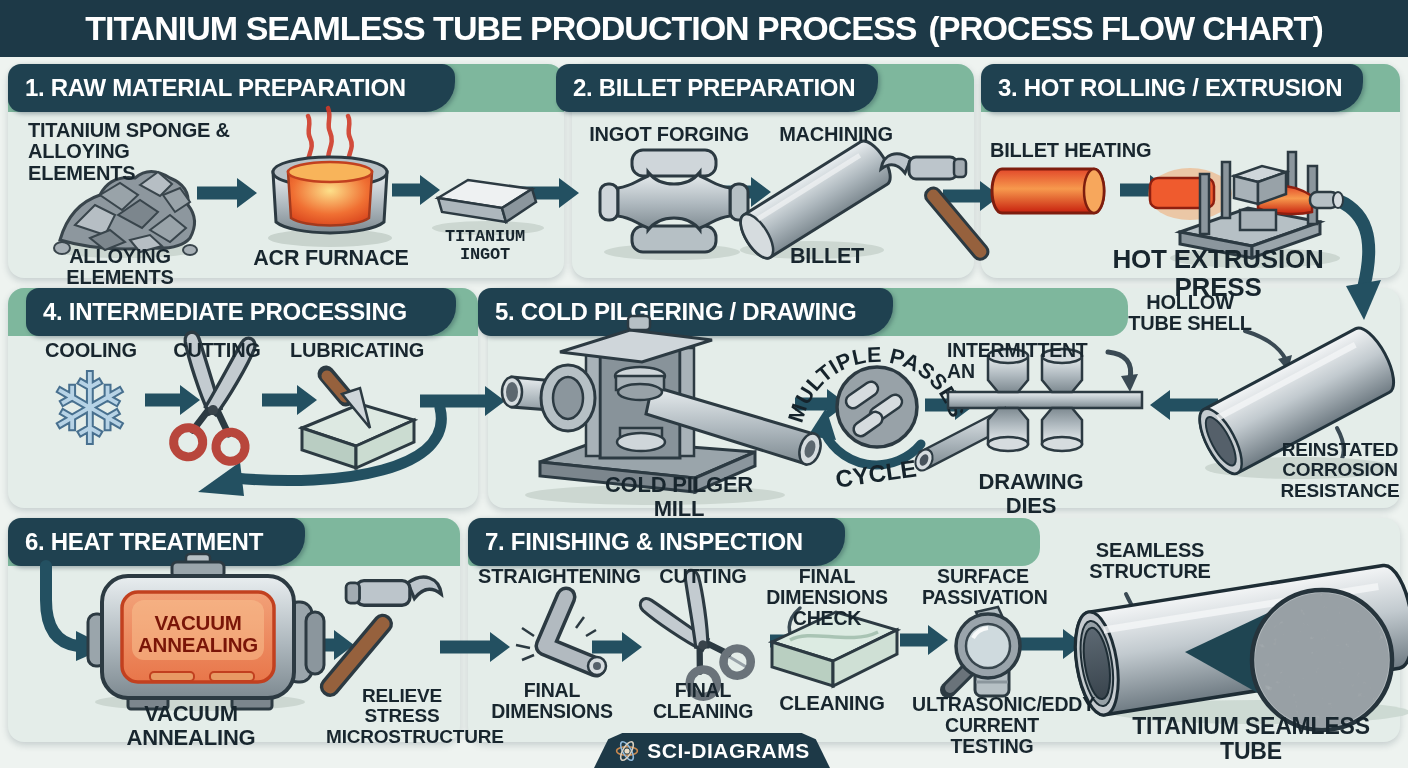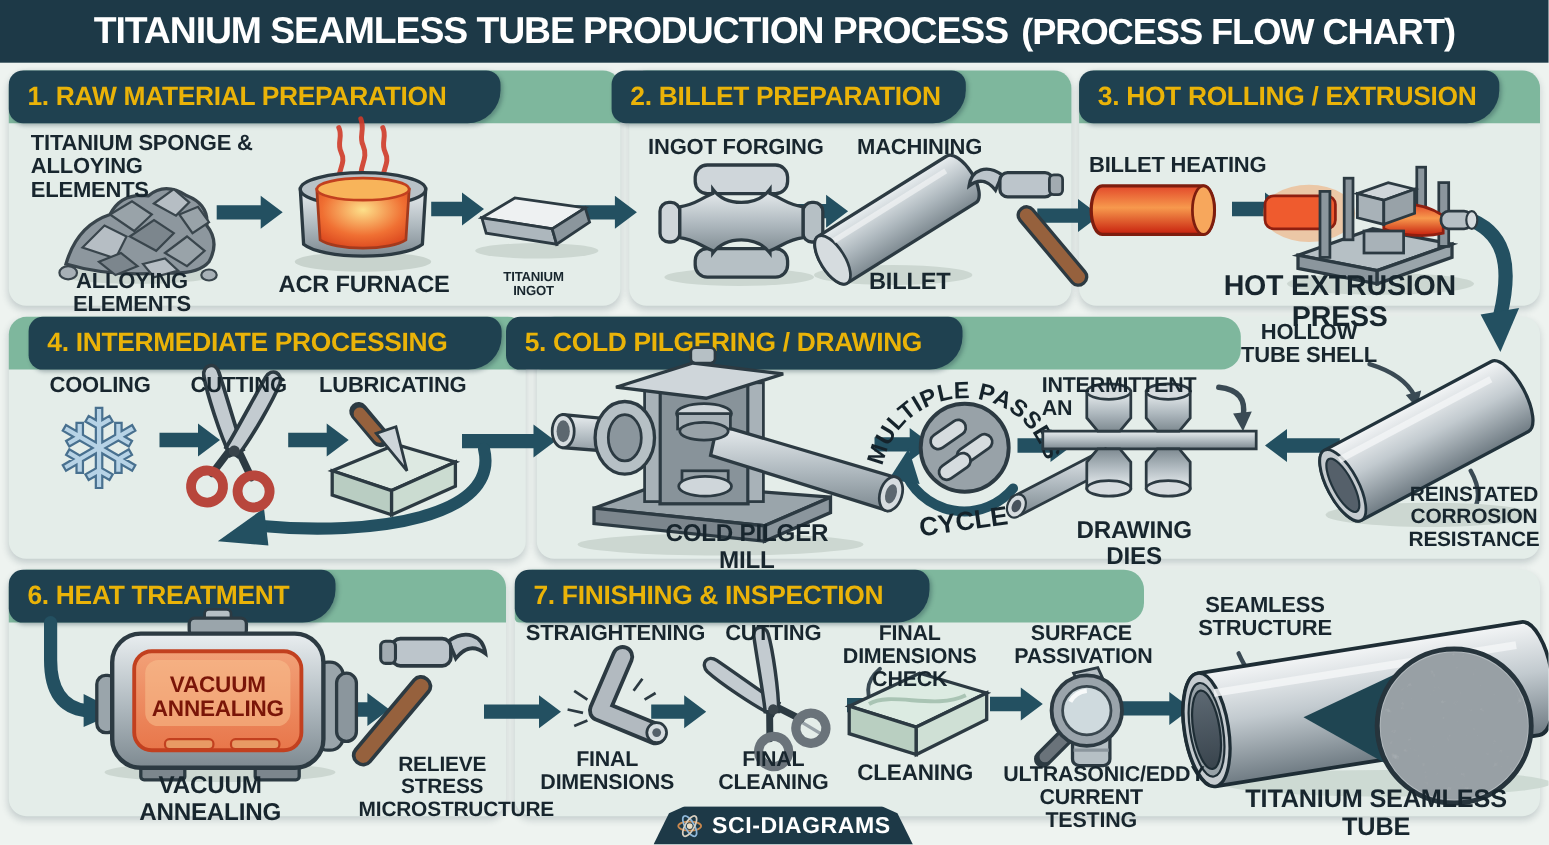--- a/index.html
+++ b/index.html
@@ -4,21 +4,21 @@
 <style>
   html,body{margin:0;padding:0;background:#f0f4f1;font-family:"Liberation Sans",sans-serif;}
   #page{position:relative;width:1408px;height:768px;background:#eef3f0;overflow:hidden;}
   .titlebar{position:absolute;left:0;top:0;width:1408px;height:57px;background:#1d3947;display:flex;justify-content:center;align-items:center;gap:12px;color:#fff;}
   .t-main{font-size:34px;font-weight:700;letter-spacing:-1px;white-space:nowrap;}
   .t-sub{font-size:33px;font-weight:700;letter-spacing:-1px;white-space:nowrap;}
   .sec-body{position:absolute;background:#e4ede9;border-radius:16px;box-shadow:0 3px 7px rgba(35,58,68,.20);}
   .sec-green{position:absolute;background:#7eb79d;height:48px;}
   .g-full{border-radius:16px 16px 0 0;}
   .g-part{border-radius:16px 18px 18px 4px;}
-  .sec-pill{position:absolute;background:#1f4150;height:48px;border-radius:13px 13px 30px 13px;color:#eab308;font-weight:700;font-size:24px;line-height:48px;padding-left:17px;letter-spacing:-0.3px;box-shadow:2px 2px 4px rgba(30,55,66,.35);white-space:nowrap;}
+  .sec-pill{position:absolute;background:#1f4150;height:48px;border-radius:13px 13px 30px 13px;color:#ffffff;font-weight:700;font-size:24px;line-height:48px;padding-left:17px;letter-spacing:-0.3px;box-shadow:2px 2px 4px rgba(30,55,66,.35);white-space:nowrap;}
   .lbl{position:absolute;font-weight:700;color:#18262e;white-space:pre-line;text-align:center;line-height:1.07;letter-spacing:-0.2px;}
   .lbl.left{text-align:left;}
   .lbl.hot{color:#7a1508;}
   #art{position:absolute;left:0;top:0;z-index:1;}
   .lblz{z-index:2;}
   .ar{fill:#235061;stroke:none;}
   .cv{stroke:#235061;fill:none;stroke-linecap:round;}
   .ann{stroke:#3a4a54;fill:none;stroke-linecap:round;}
   .blade{fill:#c3cbd0;stroke:#2c3a42;stroke-width:3;}
   .arm{stroke:#2c3a42;stroke-width:6;stroke-linecap:round;}
@@ -49,21 +49,21 @@
   <div class="sec-green g-full" style="left:981px;top:64px;width:419px;"></div>
   <div class="sec-green g-full" style="left:8px;top:288px;width:470px;"></div>
   <div class="sec-green g-part" style="left:488px;top:288px;width:640px;"></div>
   <div class="sec-green g-full" style="left:8px;top:518px;width:452px;"></div>
   <div class="sec-green g-part" style="left:468px;top:518px;width:572px;"></div>
 
   <div class="sec-pill" style="left:8px;top:64px;width:430px;"><span>1. RAW MATERIAL PREPARATION</span></div>
   <div class="sec-pill" style="left:556px;top:64px;width:305px;"><span>2. BILLET PREPARATION</span></div>
   <div class="sec-pill" style="left:981px;top:64px;width:365px;"><span>3. HOT ROLLING / EXTRUSION</span></div>
   <div class="sec-pill" style="left:26px;top:288px;width:413px;"><span>4. INTERMEDIATE PROCESSING</span></div>
-  <div class="sec-pill" style="left:460px;top:288px;width:398px;"><span>5. COLD PILGERING / DRAWING</span></div>
+  <div class="sec-pill" style="left:478px;top:288px;width:398px;"><span>5. COLD PILGERING / DRAWING</span></div>
   <div class="sec-pill" style="left:8px;top:518px;width:280px;"><span>6. HEAT TREATMENT</span></div>
   <div class="sec-pill" style="left:468px;top:518px;width:360px;"><span>7. FINISHING &amp; INSPECTION</span></div>
 
   <svg id="art" width="1408" height="768" viewBox="0 0 1408 768">
     <defs>
       <linearGradient id="metalV" x1="0" y1="0" x2="0" y2="1">
           <stop offset="0" stop-color="#e9eef0"></stop>
           <stop offset="0.55" stop-color="#aeb8be"></stop>
           <stop offset="1" stop-color="#7e8a91"></stop>
         </linearGradient>
@@ -380,21 +380,21 @@
       <g clip-path="url(#micClip)">
           <rect x="1252" y="590" width="142" height="142" filter="url(#rough)" opacity="0.6"></rect>
         </g>
     </g>
   </svg>
 
   <div class="lbl lblz left" style="left:28px;top:120px;width:210px;font-size:20px;">TITANIUM SPONGE &amp;
 ALLOYING ELEMENTS</div>
   <div class="lbl lblz" style="left:15px;top:246px;width:210px;font-size:20px;">ALLOYING ELEMENTS</div>
   <div class="lbl lblz" style="left:252px;top:247px;width:158px;font-size:21.5px;">ACR FURNACE</div>
-  <div class="lbl lblz" style="left:428px;top:245px;width:114px;font-size:12px;">TITANIUM
+  <div class="lbl lblz" style="left:428px;top:228px;width:114px;font-size:17px;font-family:Liberation Mono, monospace;">TITANIUM
 INGOT</div>
 
   <div class="lbl lblz" style="left:585px;top:124px;width:168px;font-size:20px;">INGOT FORGING</div>
   <div class="lbl lblz" style="left:760px;top:124px;width:152px;font-size:20px;">MACHINING</div>
   <div class="lbl lblz" style="left:768px;top:245px;width:118px;font-size:21.5px;">BILLET</div>
 
   <div class="lbl lblz left" style="left:990px;top:124px;width:170px;font-size:20px;margin-top:16px;">BILLET HEATING</div>
   <div class="lbl lblz" style="left:1092px;top:246px;width:252px;font-size:26px;">HOT EXTRUSION PRESS</div>
 
   <div class="lbl lblz" style="left:42px;top:340px;width:98px;font-size:20px;">COOLING</div>

